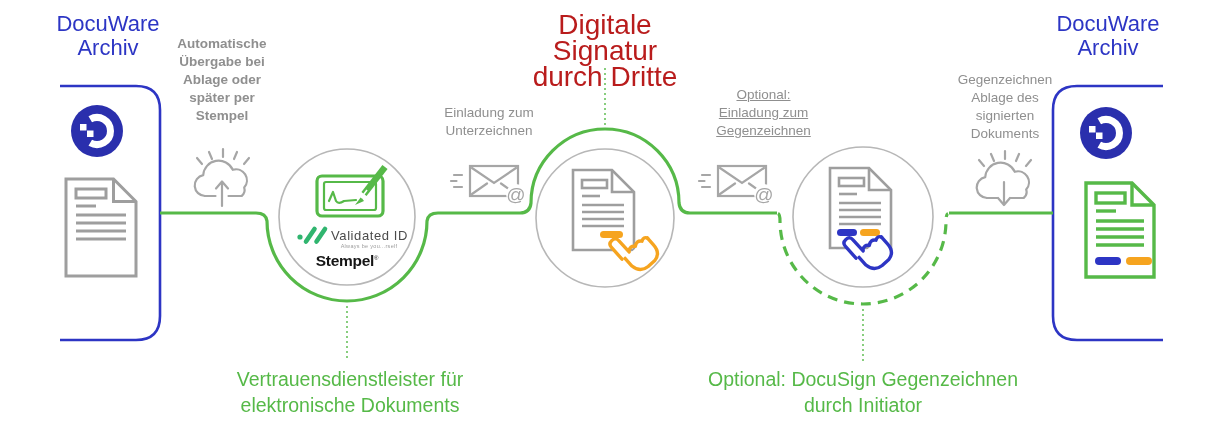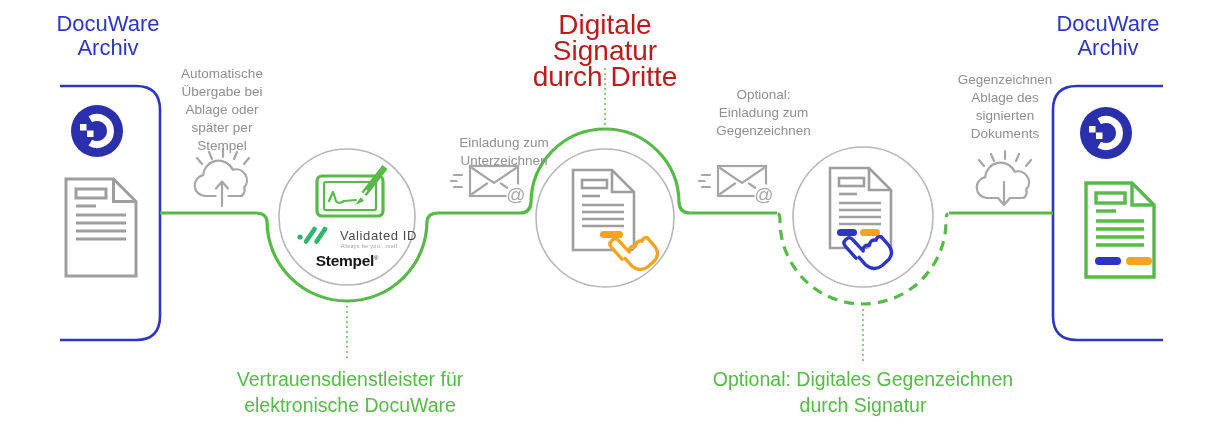--- a/index.html
+++ b/index.html
@@ -6,21 +6,21 @@
   .stage{
     position:relative;width:1228px;height:448px;background:#fff;overflow:hidden;
     font-family:"Liberation Sans","DejaVu Sans",sans-serif;
   }
   .stage svg{position:absolute;left:0;top:0;}
   .txt{position:absolute;text-align:center;}
   .t-blue{color:#2C35C4;font-size:22px;line-height:24px;}
   .t-gray{color:#8F8F8F;font-size:13.5px;line-height:18px;}
   .t-green-big{color:#b91c1c;font-size:28px;line-height:26px;}
   .t-green-cap{color:#56B948;font-size:19.5px;line-height:26px;}
-  .vid-text{color:#4B4B4B;font-size:13px;letter-spacing:.6px;text-align:right;}
+  .vid-text{color:#4B4B4B;font-size:13px;letter-spacing:.6px;text-align:left;}
   .vid-tag{color:#9C9C9C;font-size:5.5px;letter-spacing:.3px;}
   .docusign{color:#151515;font-size:15.5px;font-weight:bold;letter-spacing:-.3px;}
   .docusign sup{font-size:6px;font-weight:normal;}
 </style>
 </head>
 <body>
 
 <div class="stage">
 
   <svg width="1228" height="448" viewBox="0 0 1228 448">
@@ -156,27 +156,27 @@
     <path d="M778,213.5 Q780,214.5 780,221 A83,83 0 0 0 946,221 Q946,214.5 948,213.5" fill="none" stroke="#56B948" stroke-width="3.2" stroke-dasharray="10 7"></path>
 
     <g stroke="#56B948" stroke-width="1.4" stroke-dasharray="2 3" fill="none">
       <path d="M347,306 V360"></path>
       <path d="M605,68 V126"></path>
       <path d="M863,309 V362"></path>
     </g>
   </svg>
 
   <div class="txt t-blue" style="left:45px;  top:12px;  width:126px;">DocuWare Archiv</div>
-  <div class="txt t-gray" style="left:172px; top:65px;  width:100px;">Automatische Übergabe bei Ablage oder später per Stempel</div>
-  <div class="txt t-gray" style="left:442px; top:104px; width:124px;margin-top:30px;">Einladung zum Unterzeichnen</div>
+  <div class="txt t-gray" style="left:172px; top:35px;  width:100px;font-weight:bold;">Automatische Übergabe bei Ablage oder später per Stempel</div>
+  <div class="txt t-gray" style="left:427px; top:104px; width:124px;">Einladung zum Unterzeichnen</div>
   <div class="txt t-green-big" style="left:515px; top:12px; width:180px;">Digitale Signatur durch Dritte</div>
-  <div class="txt t-gray" style="left:706px; top:86px;  width:115px;">Optional: Einladung zum Gegenzeichnen</div>
+  <div class="txt t-gray" style="left:706px; top:86px;  width:115px;text-decoration:underline;">Optional: Einladung zum Gegenzeichnen</div>
   <div class="txt t-gray" style="left:954px; top:71px;  width:102px;">Gegenzeichnen Ablage des signierten Dokuments</div>
   <div class="txt t-blue" style="left:1045px;top:12px;  width:126px;">DocuWare Archiv</div>
 
-  <div class="txt t-green-cap" style="left:222px; top:366px; width:256px;">Vertrauensdienstleister für elektronische DocuWare</div>
-  <div class="txt t-green-cap" style="left:698px; top:366px; width:330px;">Optional: Digitales Gegenzeichnen durch Signatur</div>
+  <div class="txt t-green-cap" style="left:222px; top:366px; width:256px;">Vertrauensdienstleister für elektronische Dokuments</div>
+  <div class="txt t-green-cap" style="left:698px; top:366px; width:330px;">Optional: DocuSign Gegenzeichnen durch Initiator</div>
 
   <div class="txt vid-text" style="left:331px; top:228px; width:86px;">Validated ID</div>
   <div class="txt vid-tag" style="left:321px; top:243px; width:96px;">Always be you...rself</div>
   <div class="txt docusign" style="left:297px; top:252px; width:100px;"><span>Stempel</span><sup>®</sup></div>
 
 </div>
 
 </body></html>

